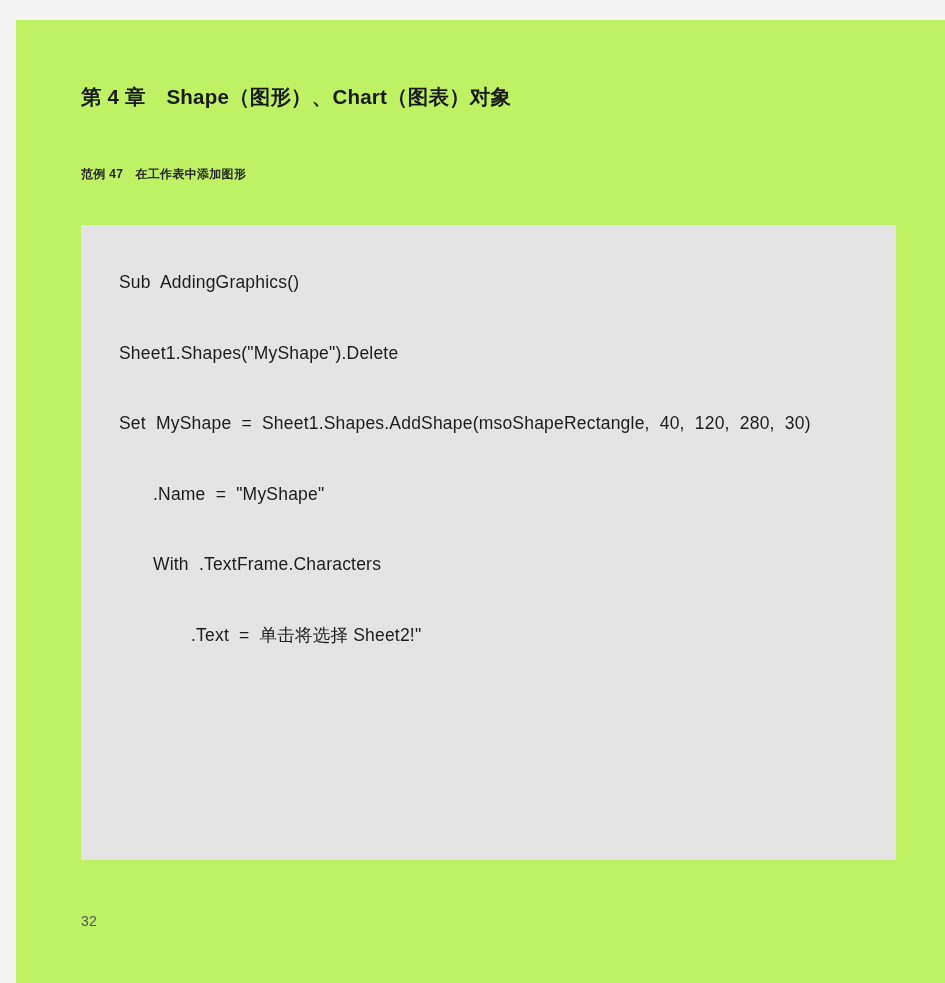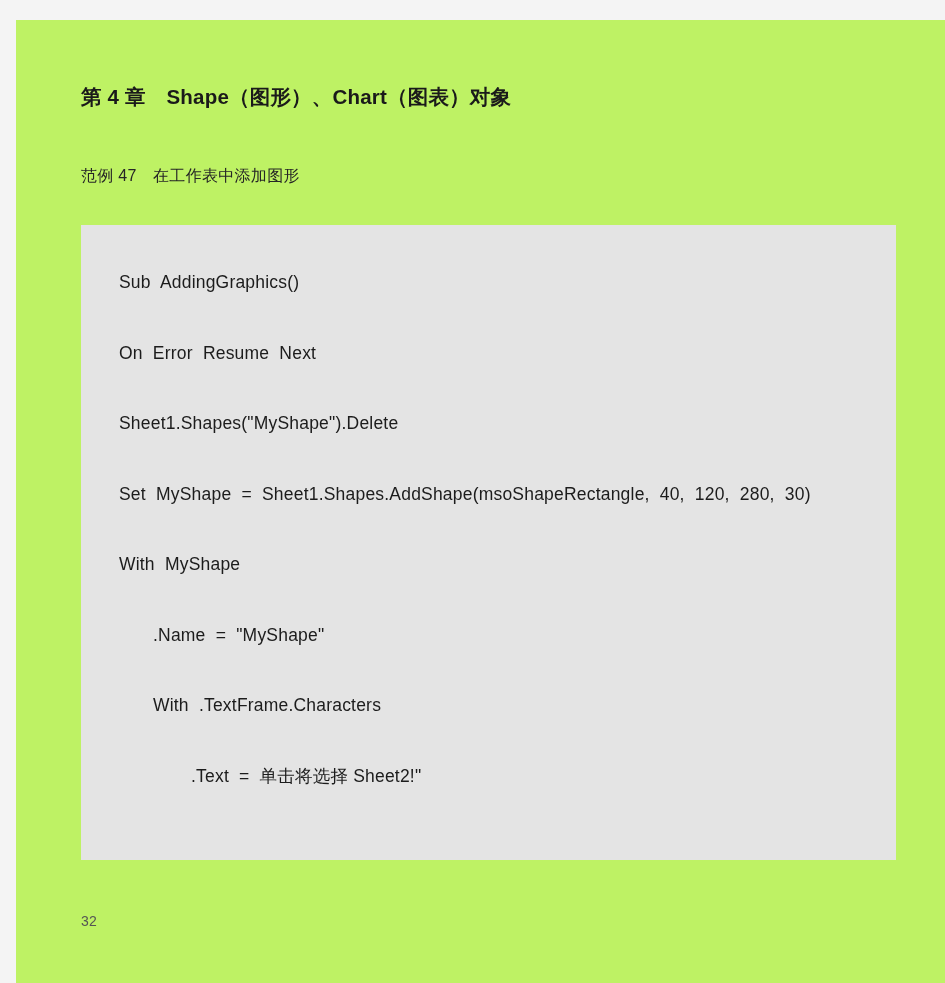--- a/index.html
+++ b/index.html
@@ -41,22 +41,22 @@
     font-size: 20.5px;
     font-weight: bold;
     color: #1a1a1a;
     letter-spacing: 0.2px;
     white-space: nowrap;
   }
   .example-subtitle {
     position: absolute;
     left: 65px;
     top: 146px;
-    font-size: 16px;
-    font-weight: normal;
+    font-size: 12px;
+    font-weight: bold;
     color: #262626;
     letter-spacing: 0.3px;
     white-space: nowrap;
   }
   .code-block {
     position: absolute;
     left: 65px;
     top: 205px;
     width: 815px;
     height: 635px;
@@ -90,24 +90,22 @@
 <div class="page-viewport">
   <div class="page-sheet">
     <div class="page-content">
 
       <div class="chapter-heading">第 4 章　Shape（图形）、Chart（图表）对象</div>
 
       <div class="example-subtitle">范例 47　在工作表中添加图形</div>
 
       <div class="code-block">
         <div class="code-line indent-0">Sub  AddingGraphics()</div>
-        <div class="code-line indent-0">On  Error  Resume  Next</div>
         <div class="code-line indent-0">Sheet1.Shapes("MyShape").Delete</div>
         <div class="code-line indent-0">Set  MyShape  =  Sheet1.Shapes.AddShape(msoShapeRectangle,  40,  120,  280,  30)</div>
-        <div class="code-line indent-0">With  MyShape</div>
         <div class="code-line indent-1">.Name  =  "MyShape"</div>
         <div class="code-line indent-1">With  .TextFrame.Characters</div>
         <div class="code-line indent-2">.Text  =  单击将选择 Sheet2!"</div>
       </div>
 
       <div class="page-number">32</div>
 
     </div>
   </div>
 </div>

